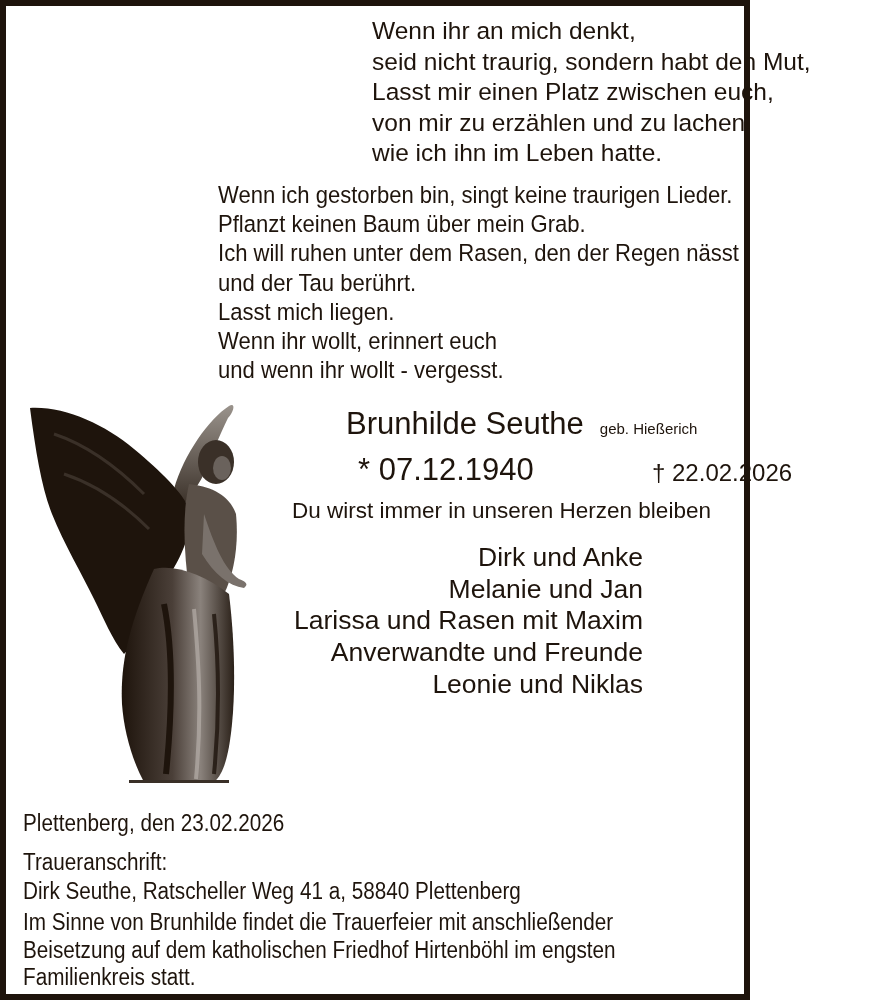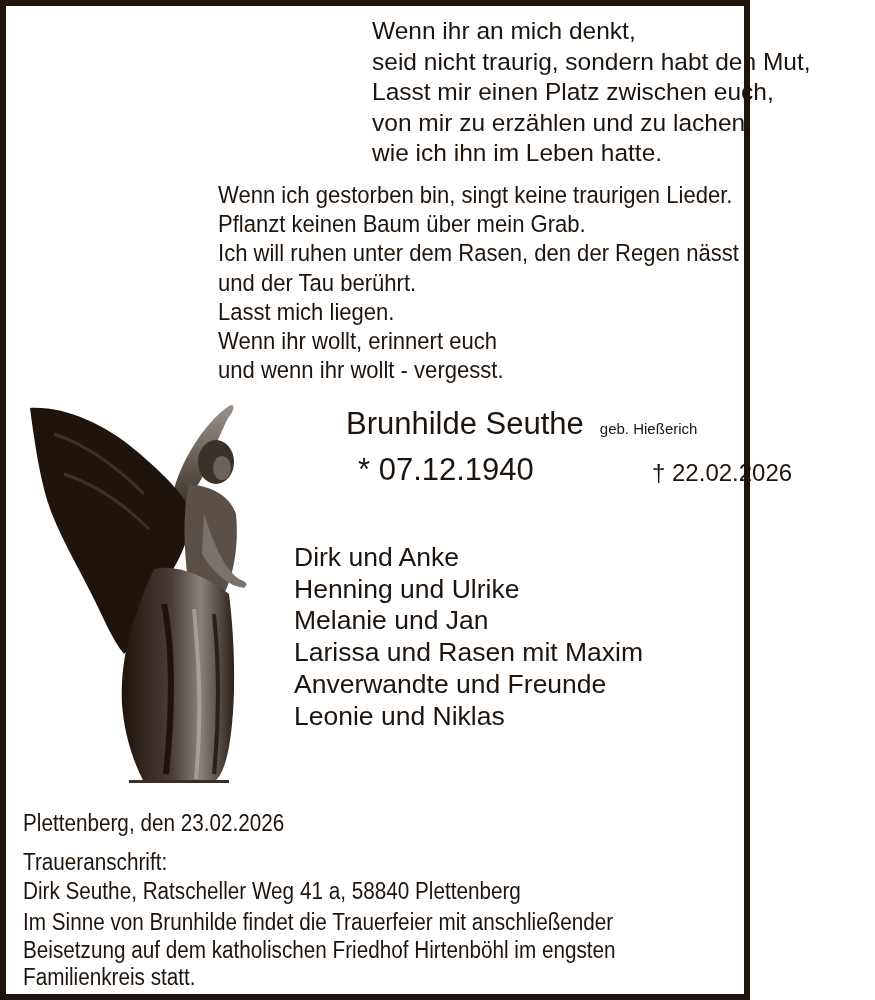--- a/index.html
+++ b/index.html
@@ -24,21 +24,21 @@
 
     .name-row { left: 340px; top: 400px; }
     .name { font-size: 31px; }
     .maiden { font-size: 15px; margin-left: 16px; }
 
     .birth { left: 352px; top: 446px; font-size: 31px; }
     .death { left: 646px; top: 446px; font-size: 24px; margin-top: 7px; }
 
     .motto { left: 286px; top: 492px; font-size: 22.5px; }
 
-    .family { left: 288px; top: 536px; font-size: 26.5px; line-height: 31.7px; }
+    .family { left: 288px; top: 536px; font-size: 26.5px; line-height: 31.7px; text-align: right; }
 
     .angel { left: 18px; top: 388px; width: 240px; height: 392px; }
 
     .place-date { left: 17px; top: 804px; font-size: 23px;
                   transform: scaleX(0.9); transform-origin: left top; }
     .address { left: 17px; top: 842px; font-size: 23px; line-height: 29px;
                transform: scaleX(0.9); transform-origin: left top; }
     .note { left: 17px; top: 903px; font-size: 23px; line-height: 27.5px;
             transform: scaleX(0.9); transform-origin: left top; }
   </style>
@@ -100,24 +100,24 @@
     <rect x="105" y="386" width="100" height="3" fill="#3a3028"></rect>
   </svg>
 
   <div class="abs name-row">
     <span class="name">Brunhilde Seuthe</span><span class="maiden">geb. Hießerich</span>
   </div>
 
   <div class="abs birth">* 07.12.1940</div>
   <div class="abs death">† 22.02.2026</div>
 
+  <div class="abs motto">Du wirst immer in unseren Herzen bleiben</div>
 
   <div class="abs family">
     <span class="line">Dirk und Anke</span>
-    <span class="line">Henning und Ulrike</span>
     <span class="line">Melanie und Jan</span>
     <span class="line">Larissa und Rasen mit Maxim</span>
     <span class="line">Anverwandte und Freunde</span>
     <span class="line">Leonie und Niklas</span>
   </div>
 
   <div class="abs place-date">Plettenberg, den 23.02.2026</div>
 
   <div class="abs address">
     <span class="line">Traueranschrift:</span>

